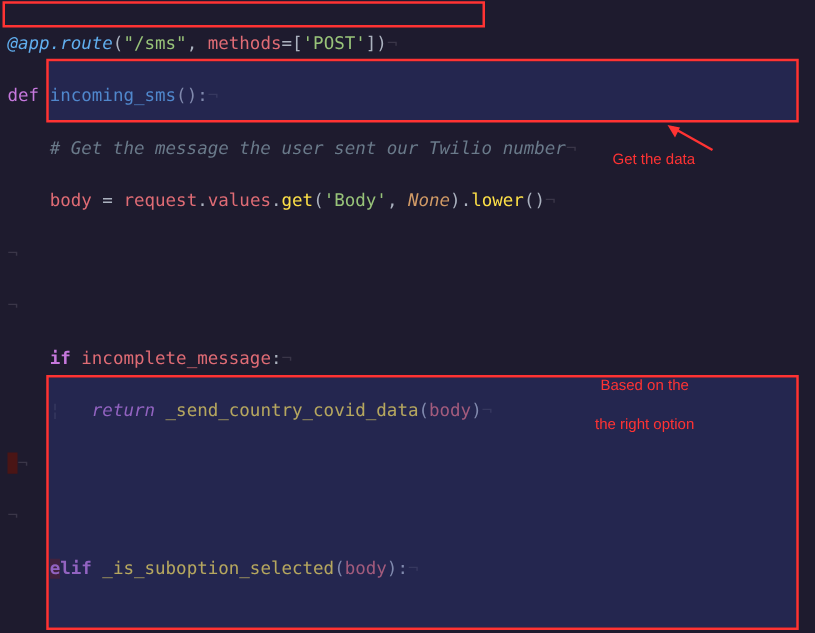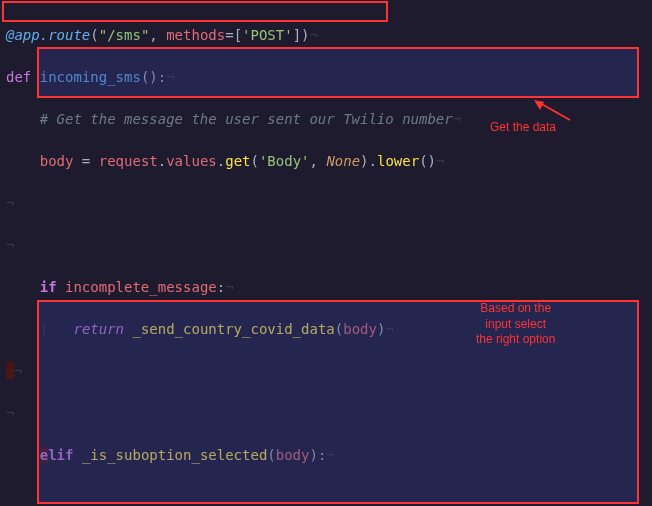--- a/index.html
+++ b/index.html
@@ -161,15 +161,15 @@
 <div class="arrow">
   <svg viewBox="0 0 40 24">
     <line x1="38" y1="22" x2="6" y2="4" stroke="#ff3333" stroke-width="2"></line>
     <polygon points="2,2 12,4 8,12" fill="#ff3333"></polygon>
   </svg>
 </div>
 
 <div class="annotation anno1">Get the data</div>
 <div class="annotation anno2">
   <span>Based on the</span><br>
-  <span>input select</span><br>
+  <br>
   <span>the right option</span>
 </div>
 
 </body></html>

